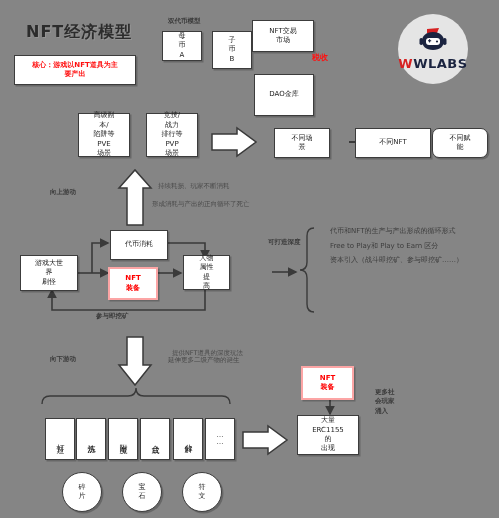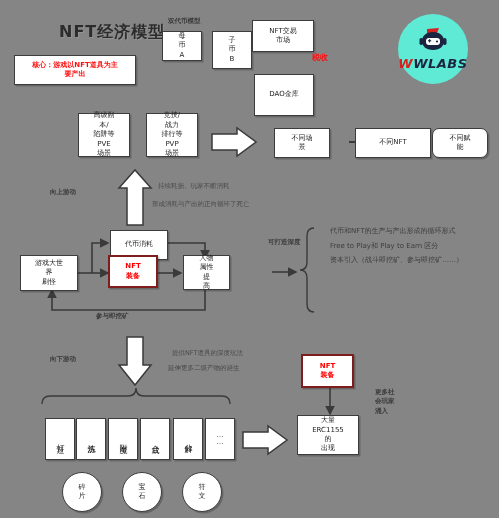--- a/index.html
+++ b/index.html
@@ -27,43 +27,43 @@
     align-items: center;
     justify-content: center;
     text-align: center;
     color: #222;
     font-size: 7px;
     line-height: 1.35;
     padding: 14px;
     box-shadow: 1.5px 1.5px 0 rgba(0,0,0,0.22);
   }
   .node.red {
-    border: 2px solid #7f1d1d;
+    border: 2px solid #fca5a5;
     color: #ff0000;
     font-weight: bold;
     box-shadow: 1.5px 1.5px 0 rgba(0,0,0,0.22);
+    margin-top: 12px;
   }
   .node.circle {
     border-radius: 50%;
   }
   .node.vert {
     font-size: 8px;
     line-height: 1.15;
     writing-mode: vertical-rl;
     text-orientation: upright;
     letter-spacing: 1px;
   }
   .title {
     position: absolute;
     color: #2c2c2c;
     font-weight: bold;
     font-size: 16px;
     letter-spacing: 1px;
     text-shadow: 1px 1px 0 rgba(255,255,255,0.12);
-    margin-left: 33px;
   }
   .lbl {
     position: absolute;
     color: #4a4a4a;
     font-size: 6.5px;
     line-height: 1.5;
     white-space: nowrap;
   }
   .lbl.dark { color: #3a3a3a; font-weight: bold; }
   .lbl.redtxt { color: #ff1010; font-weight: bold; font-size: 8px; }
@@ -71,26 +71,25 @@
   svg.overlay {
     position: absolute; inset: 0;
     width: 499px; height: 518px;
     pointer-events: none;
   }
   
   .logo {
     position: absolute;
     width: 70px; height: 70px;
     border-radius: 50%;
-    background: #5eead4;
+    background: #e5e5e5;
     display: flex;
     flex-direction: column;
     align-items: center;
     justify-content: center;
-    font-style: italic;
   }
   .logo-text {
     font-size: 13px;
     font-weight: bold;
     letter-spacing: 0.5px;
     color: #1b2440;
     margin-top: 1px;
   }
   .logo-text .w { color: #d62121; }
   .right-panel-text {
@@ -198,21 +197,21 @@
   <div class="lbl dark" style="left:268px; top:238px;">可打造深度</div>
 
   <div class="right-panel-text" style="left:330px; top:224px;">
     <div>代币和NFT的生产与产出形成的循环形式</div>
     <div>Free to Play和 Play to Earn 区分</div>
     <div>资本引入（战斗即挖矿、参与即挖矿……）</div>
   </div>
 
   <div class="lbl dark" style="left:50px; top:355px;">向下游动</div>
   <div class="lbl" style="left:172px; top:349px;">提供NFT道具的深度玩法</div>
-  <div class="lbl" style="left:168px; top:364px;">延伸更多二级产物的诞生</div>
+  <div class="lbl" style="left:168px; top:356px;">延伸更多二级产物的诞生</div>
 
   <div class="node vert" style="left:45px; top:418px; width:19px; height:42px;">打造</div>
   <div class="node vert" style="left:76px; top:418px; width:19px; height:42px;">洗炼</div>
   <div class="node vert" style="left:108px; top:418px; width:19px; height:42px;">附魔</div>
   <div class="node vert" style="left:140px; top:418px; width:19px; height:42px;">合成</div>
   <div class="node vert" style="left:173px; top:418px; width:19px; height:42px;">分解</div>
   <div class="node" style="left:205px; top:418px; width:19px; height:42px; font-size:7px; white-space:pre-line; line-height:1.0;">…
 …</div>
 
   <div class="node circle" style="left:62px; top:472px; width:40px; height:40px;">碎片</div>

